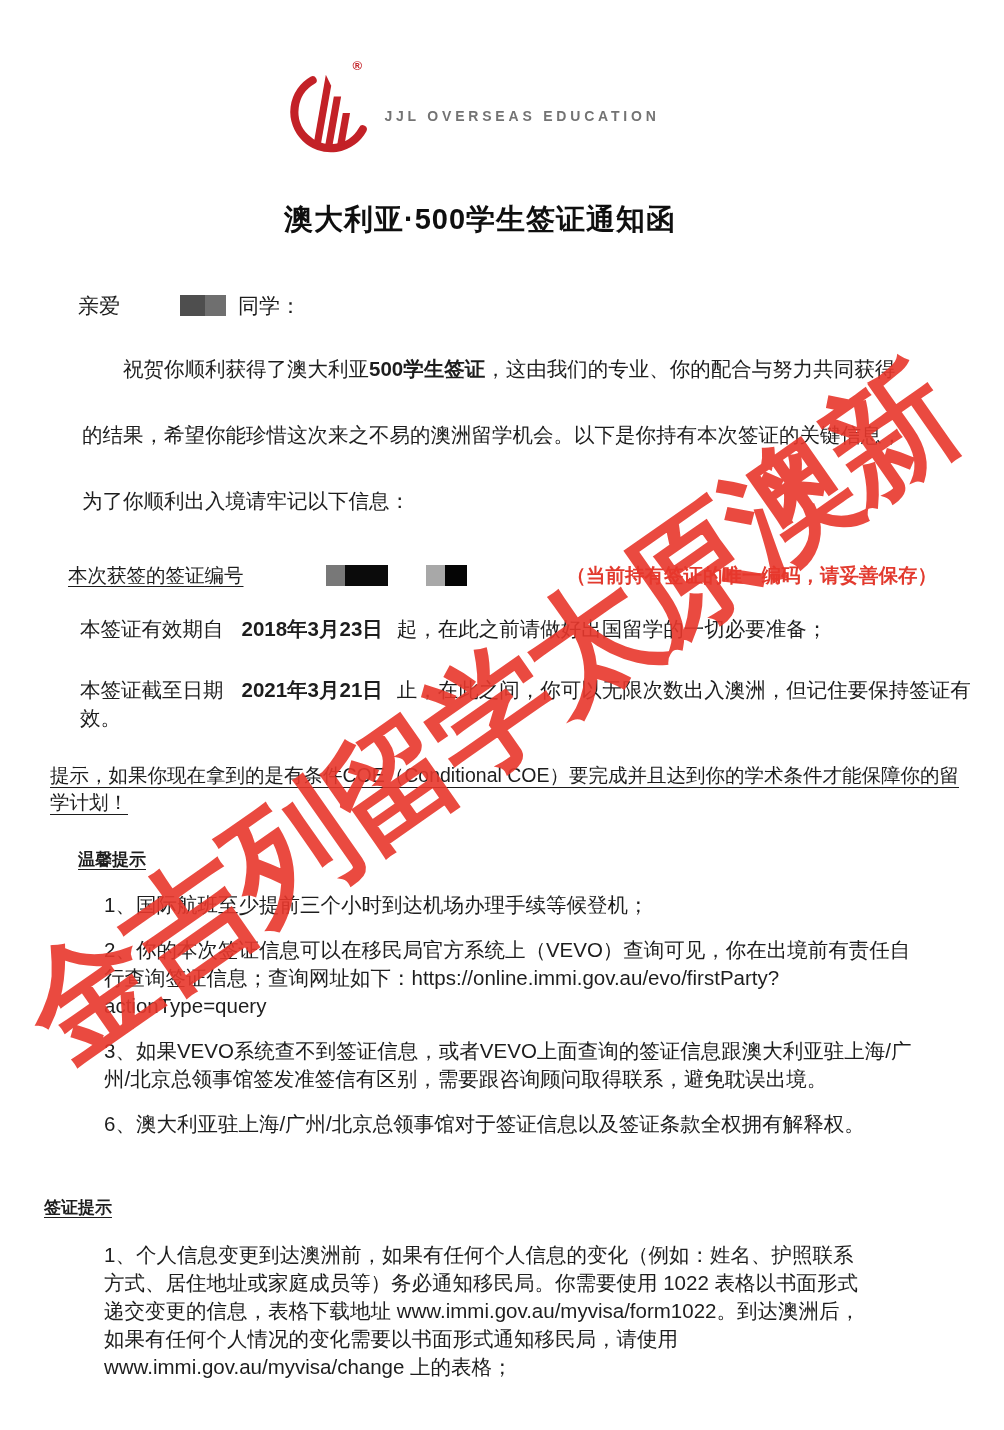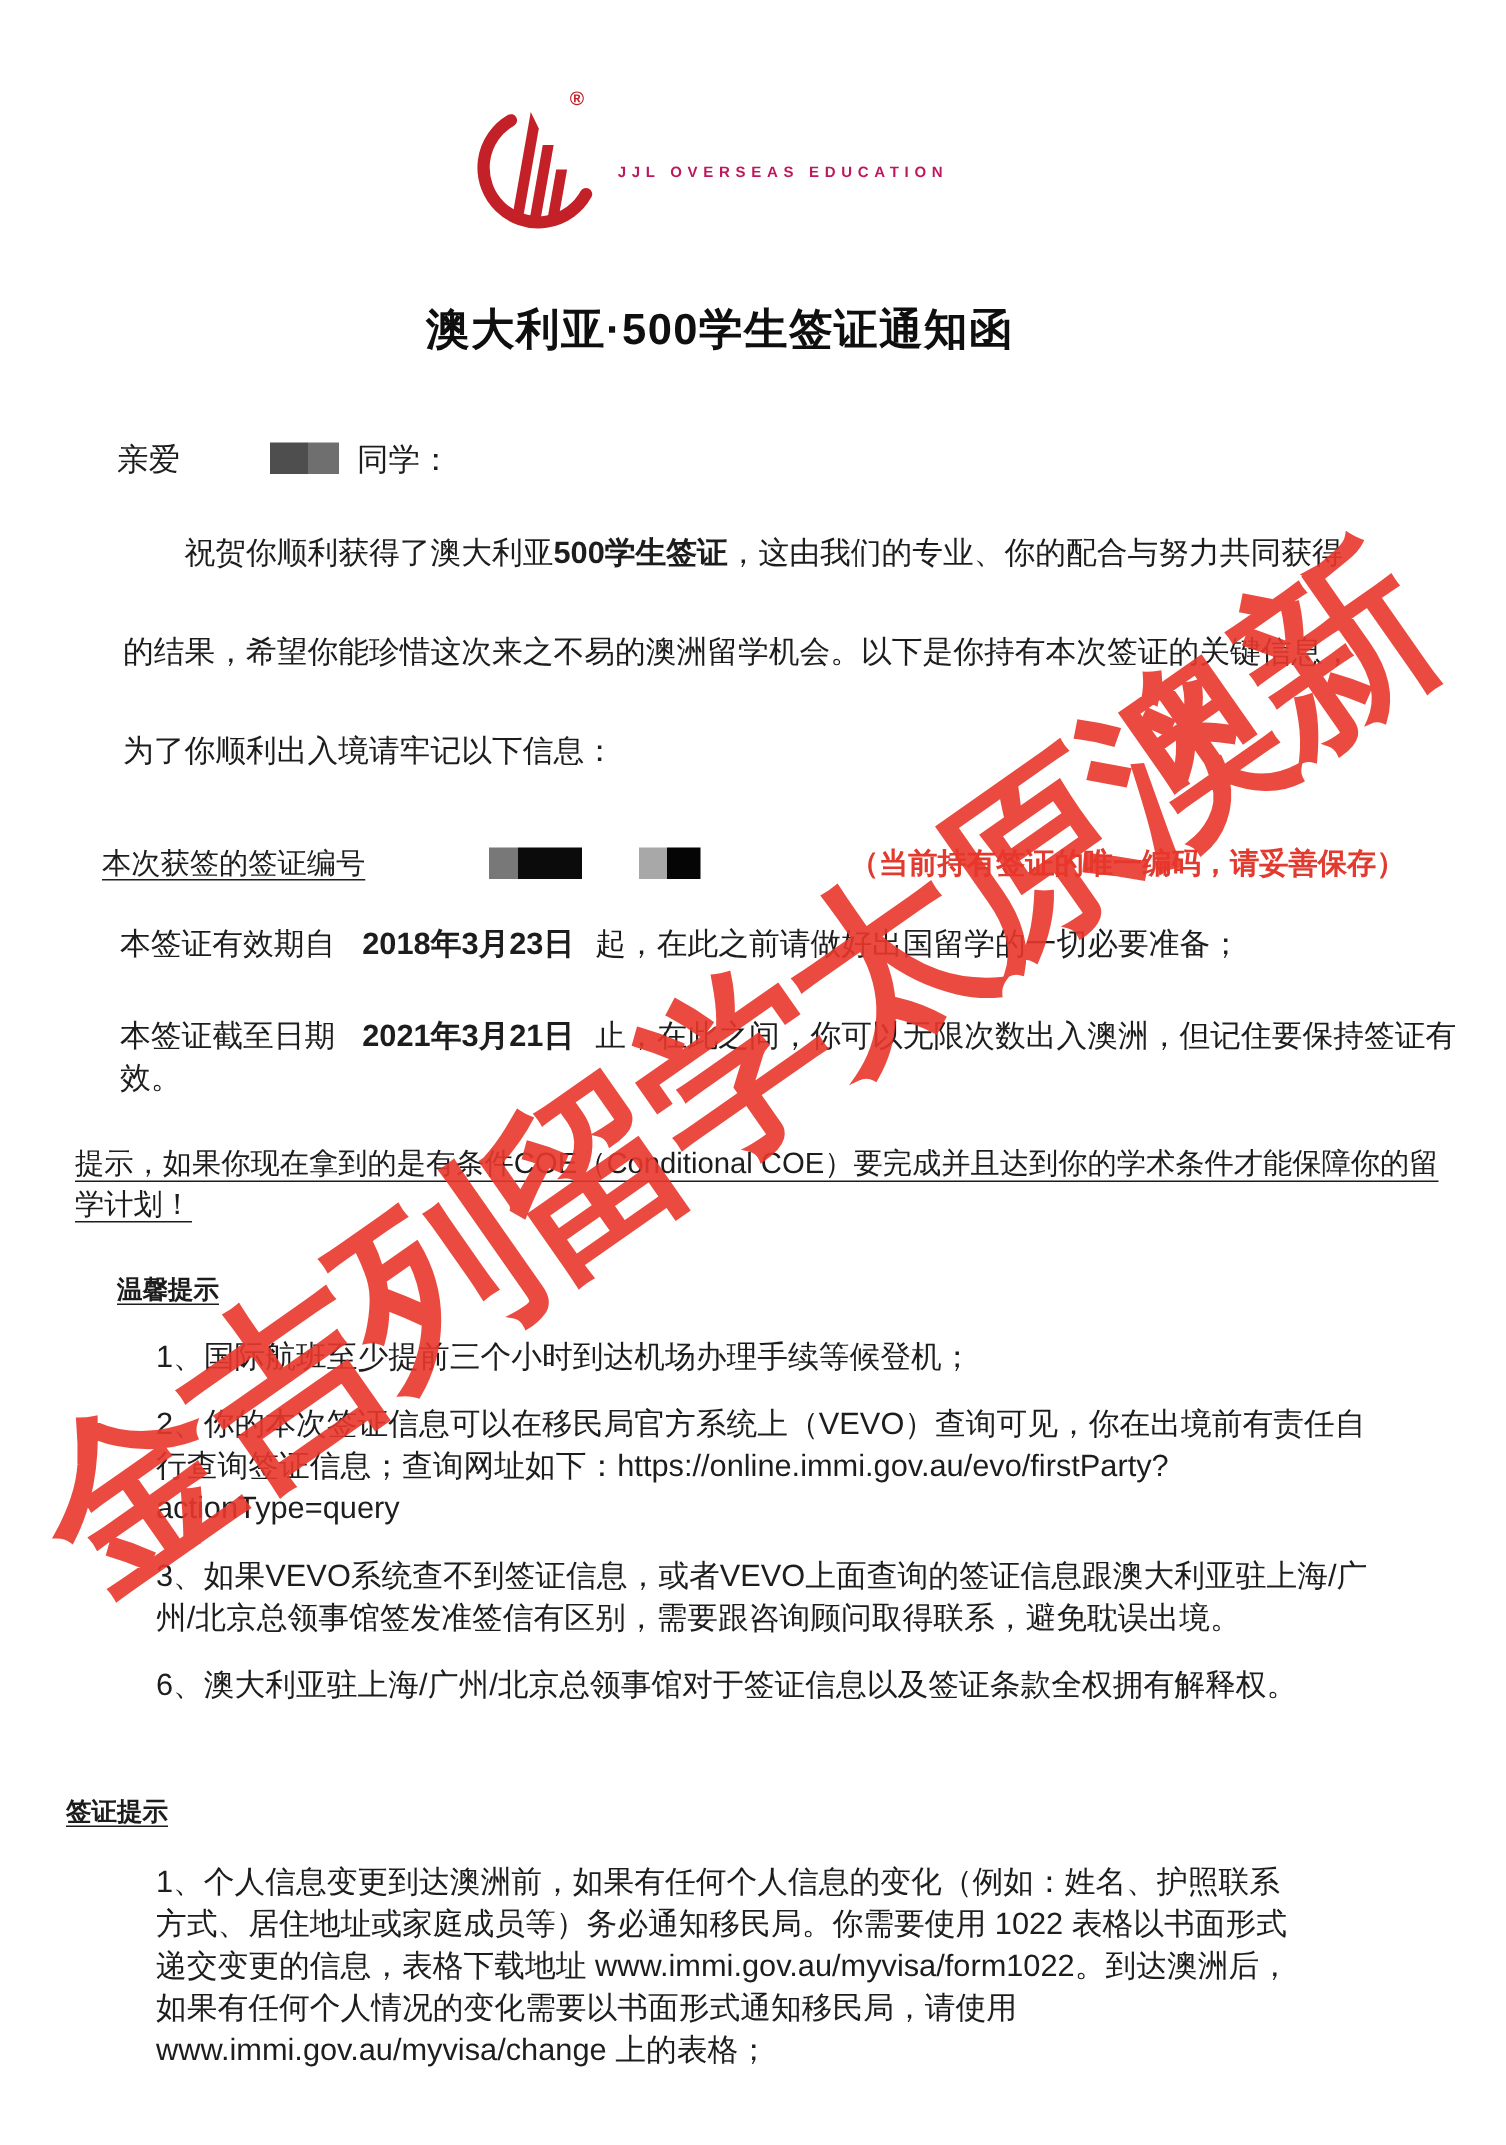--- a/index.html
+++ b/index.html
@@ -11,21 +11,21 @@
     font-family:"Liberation Sans","DejaVu Sans",sans-serif;
     color:#1d1d1d;
   }
 
   
   .logo-wrap { padding-top:60px; display:flex; justify-content:center; }
   .logo-inner { display:flex; align-items:center; gap:14px; transform:translateX(-28px); position:relative; }
   .logo-mark { width:82px; height:106px; flex:0 0 auto; }
   .reg-mark { position:absolute; left:64px; top:-2px; font-size:13px; color:#c32127; font-weight:700; }
   .brand-cn { font-size:47px; font-weight:600; color:#141414; letter-spacing:5px; line-height:1.05; }
-  .brand-en { font-size:10px; font-weight:700; letter-spacing:3.8px; color:#be185d; margin-top:5px; }
+  .brand-en { font-size:14px; font-weight:700; letter-spacing:3.8px; color:#737373; margin-top:5px; }
 
   
   .doc-title { margin:34px 0 0; text-align:center; font-size:29px; font-weight:700; color:#0f0f0f; letter-spacing:1px; transform:translateX(-22px); }
 
   
   .greeting { margin:52px 0 0 78px; font-size:21px; }
   .redact-name {
     display:inline-block; width:46px; height:21px; margin:0 12px 0 60px;
     vertical-align:-3px;
     background:linear-gradient(90deg,#4e4e4e 0 55%,#6f6f6f 55%);

